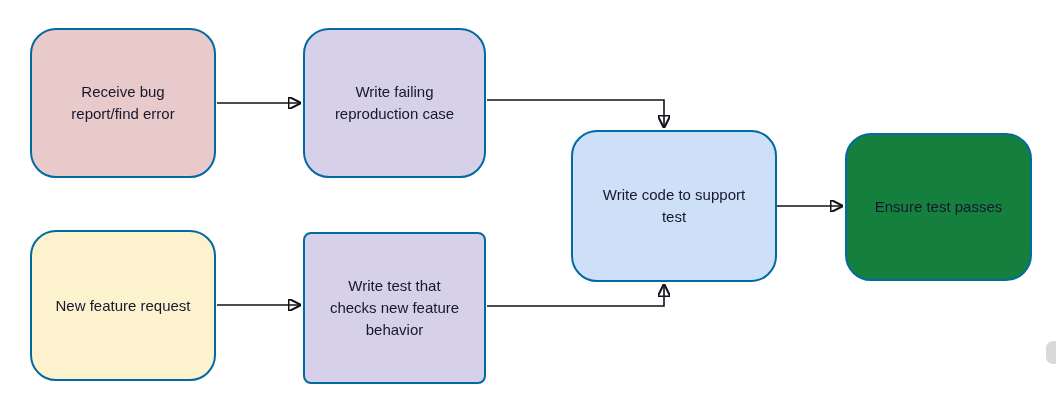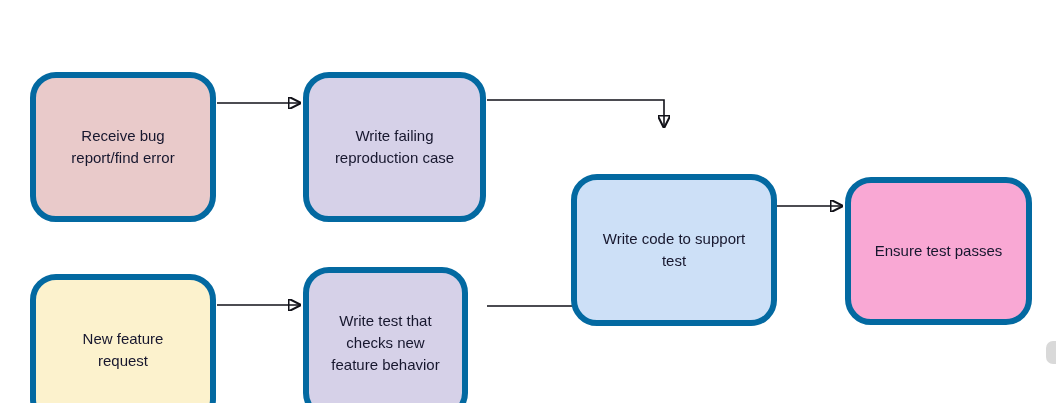--- a/index.html
+++ b/index.html
@@ -24,36 +24,35 @@
     pointer-events: none;
   }
   .edges path {
     fill: none;
     stroke: #111118;
     stroke-width: 1.6;
   }
   .node {
     position: absolute;
     box-sizing: border-box;
-    border: 6px solid #0369a1;
+    border: 2px solid #0369a1;
     border-radius: 26px;
     display: flex;
     align-items: center;
     justify-content: center;
     text-align: center;
     padding: 12px 20px;
     font-size: 15px;
     line-height: 1.45;
     color: #17172e;
-    margin-top: 44px;
   }
   .n1 { left: 30px;  top: 28px;  width: 186px; height: 150px; }
   .n2 { left: 303px; top: 28px;  width: 183px; height: 150px; }
   .n3 { left: 30px;  top: 230px; width: 186px; height: 151px; }
-  .n4 { left: 303px; top: 223px; width: 165px; height: 152px; }
+  .n4 { left: 303px; top: 232px; width: 183px; height: 152px; border-radius: 8px; }
   .n5 { left: 571px; top: 130px; width: 206px; height: 152px; }
   .n6 { left: 845px; top: 133px; width: 187px; height: 148px; }
   .cutoff {
     position: absolute;
     left: 1046px;
     top: 341px;
     width: 14px;
     height: 23px;
     background: #d9d9d9;
     border-radius: 7px 0 0 7px;
@@ -90,19 +89,19 @@
   </div>
 
   <div class="node n4" style="background-color: rgb(214, 209, 232);">
     <span>Write test that checks new feature behavior</span>
   </div>
 
   <div class="node n5" style="background-color: rgb(205, 224, 247);">
     <span>Write code to support test</span>
   </div>
 
-  <div class="node n6" style="background-color: #f9a8d4;">
+  <div class="node n6" style="background-color: #15803d;">
     <span>Ensure test passes</span>
   </div>
 
   <div class="cutoff" style="background-color: rgb(217, 217, 217);"></div>
 
 </div>
 
 </body></html>

